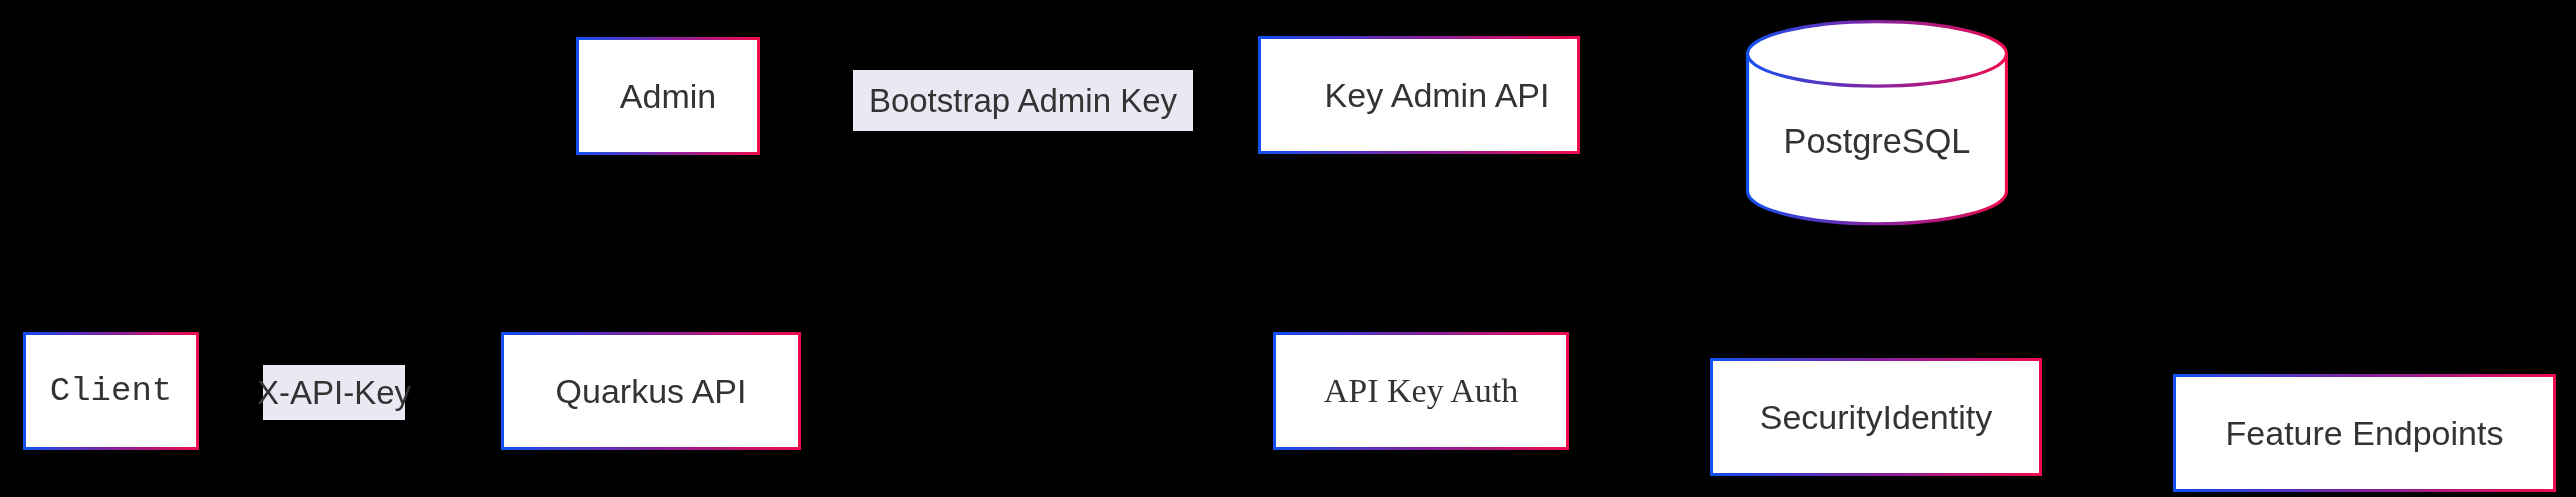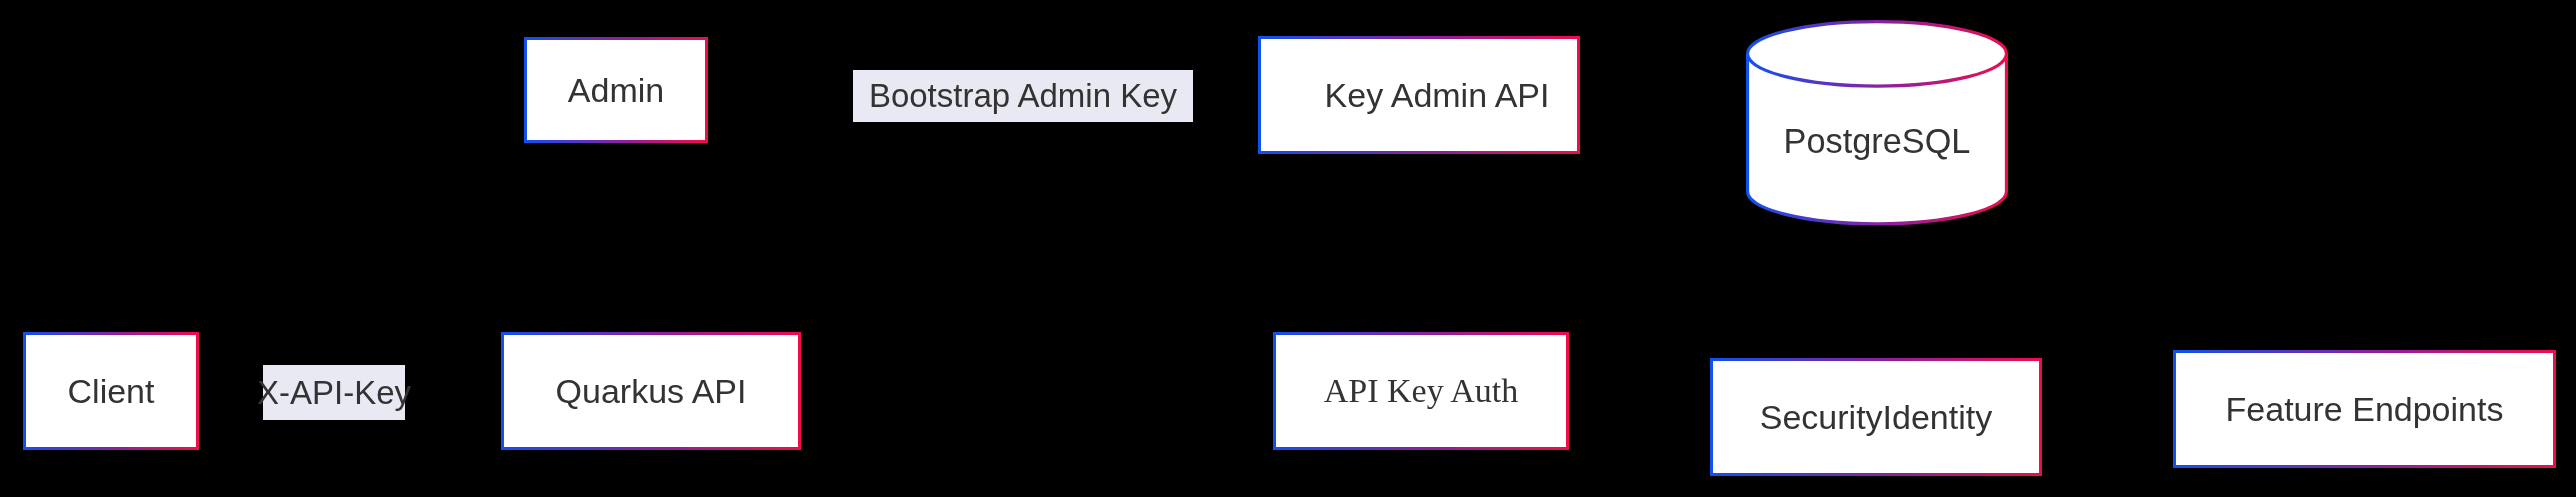--- a/index.html
+++ b/index.html
@@ -35,35 +35,35 @@
     background: #e8e9f2;
     color: #333333;
     font-size: 33px;
     display: flex;
     align-items: center;
     justify-content: center;
     white-space: nowrap;
     text-align: center;
   }
   
-  #n-admin             { left: 524px; top: 37px;  width: 184px; height: 106px; }
+  #n-admin             { left: 576px; top: 37px;  width: 184px; height: 118px; }
   #n-key-admin-api     { left: 1258px; top: 36px;  width: 322px; height: 118px; padding-left: 36px; }
-  #n-client            { left: 23px;   top: 332px; width: 176px; height: 118px; }
+  #n-client            { left: 23px;   top: 332px; width: 176px; height: 118px; font-family: Liberation Mono, monospace; }
   #n-quarkus-api       { left: 501px;  top: 332px; width: 300px; height: 118px; }
   #n-api-key-auth      { left: 1273px; top: 332px; width: 296px; height: 118px; font-family: Liberation Serif, serif; }
   #n-security-identity { left: 1710px; top: 358px; width: 332px; height: 118px; }
-  #n-feature-endpoints { left: 2173px; top: 350px; width: 383px; height: 118px; }
+  #n-feature-endpoints { left: 2173px; top: 374px; width: 383px; height: 118px; }
   #n-postgresql        { position: absolute; left: 1746px; top: 20px; width: 262px; height: 207px; }
   #n-postgresql text {
     font-family: "Liberation Sans", sans-serif;
     font-size: 66px;
     fill: #333333;
   }
   
-  #l-bootstrap-admin-key { left: 853px; top: 70px; width: 340px; height: 52px; }
+  #l-bootstrap-admin-key { left: 853px; top: 70px; width: 340px; height: 61px; }
   #l-x-api-key           { left: 263px;  top: 365px; width: 142px; height: 55px; }
 </style>
 </head>
 <body>
 
 <div class="canvas">
 
   <div class="node" id="n-admin">Admin</div>
 
   <div class="edge-label" id="l-bootstrap-admin-key">Bootstrap Admin Key</div>

